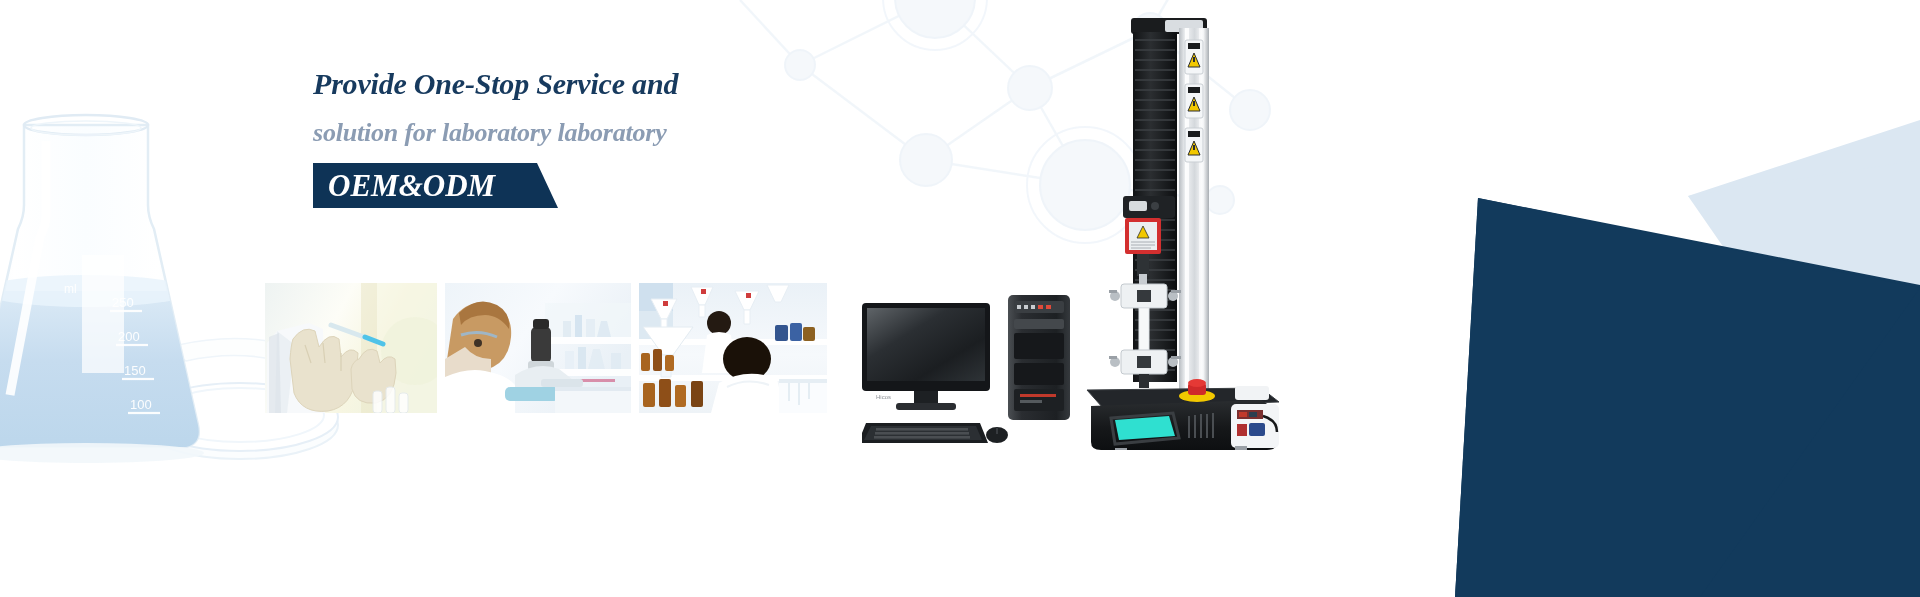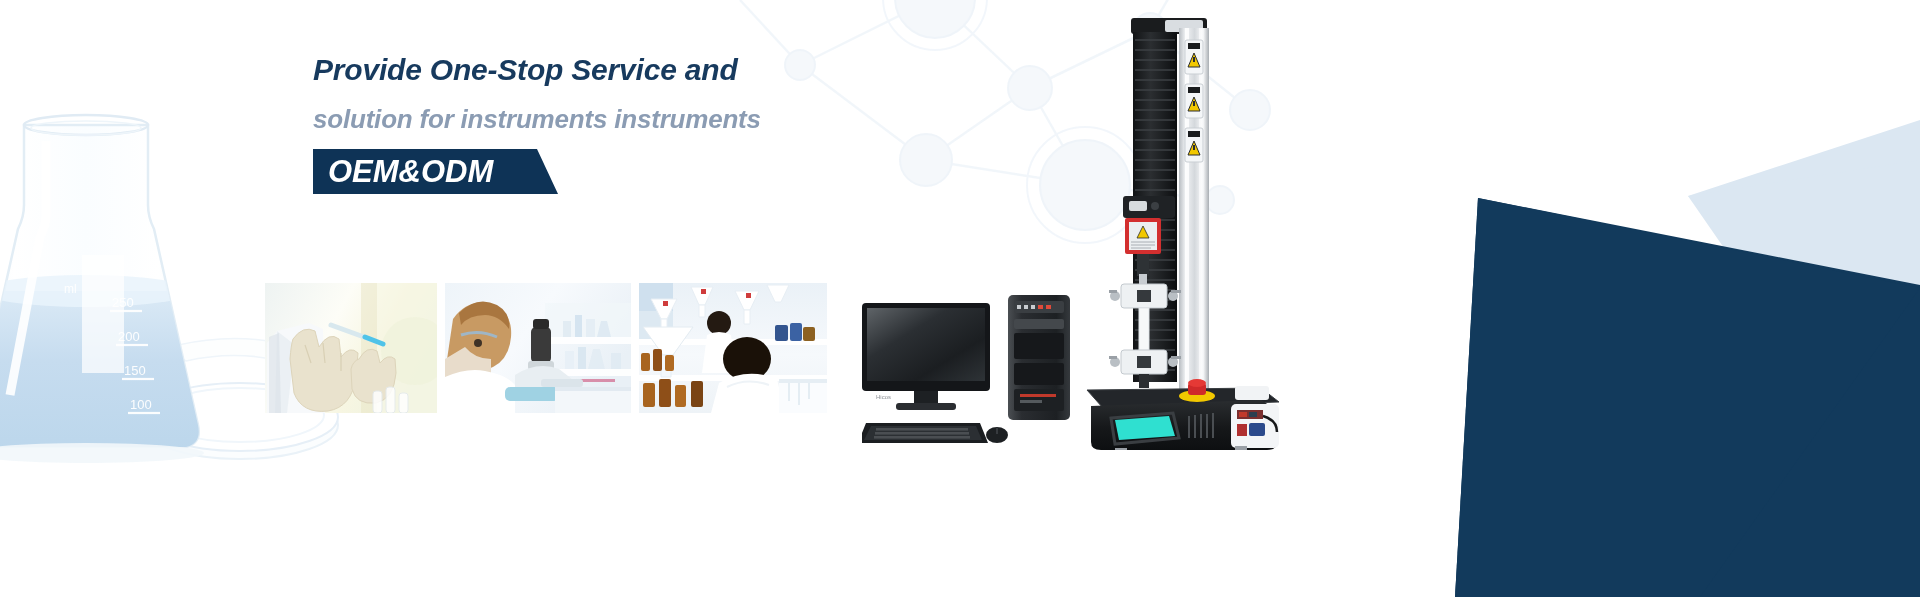--- a/index.html
+++ b/index.html
@@ -14,21 +14,21 @@
   
   .molecule-bg {
     position:absolute; left:730px; top:-30px; width:560px; height:280px;
     opacity:0.55; pointer-events:none;
   }
 
   
   .glassware { position:absolute; left:-10px; top:95px; width:420px; height:400px; }
 
   
-  .text-block { position:absolute; left:313px; top:55px; width:700px; }
+  .text-block { position:absolute; left:313px; top:69px; width:700px;font-family:Liberation Serif, serif; }
   .headline-1 {
     font-size:30px; font-weight:bold; font-style:italic;
     color:#173a5e; letter-spacing:-0.2px; line-height:1.0;
     white-space:nowrap;
   }
   .headline-2 {
     margin-top:21px;
     font-size:26px; font-weight:bold; font-style:italic;
     color:#8b9cb3; letter-spacing:-0.2px; line-height:1.0;
     white-space:nowrap;
@@ -152,21 +152,21 @@
         <text x="140" y="314">100</text>
         <text x="74" y="198" font-size="12">ml</text>
       </g>
 
       <ellipse cx="96" cy="358" rx="118" ry="10" fill="#f2f7fb" opacity="0.9"></ellipse>
     </svg>
   </div>
 
   <div class="text-block">
     <div class="headline-1">Provide One-Stop Service and</div>
-    <div class="headline-2">solution for instruments instruments</div>
+    <div class="headline-2">solution for laboratory laboratory</div>
     <div class="badge-wrap">
       <div class="badge"></div>
       <div class="badge-label">OEM&amp;ODM</div>
     </div>
   </div>
 
   <div class="photo-strip">
 
     <div class="photo p1">
       <svg width="172" height="130" viewBox="0 0 172 130">

